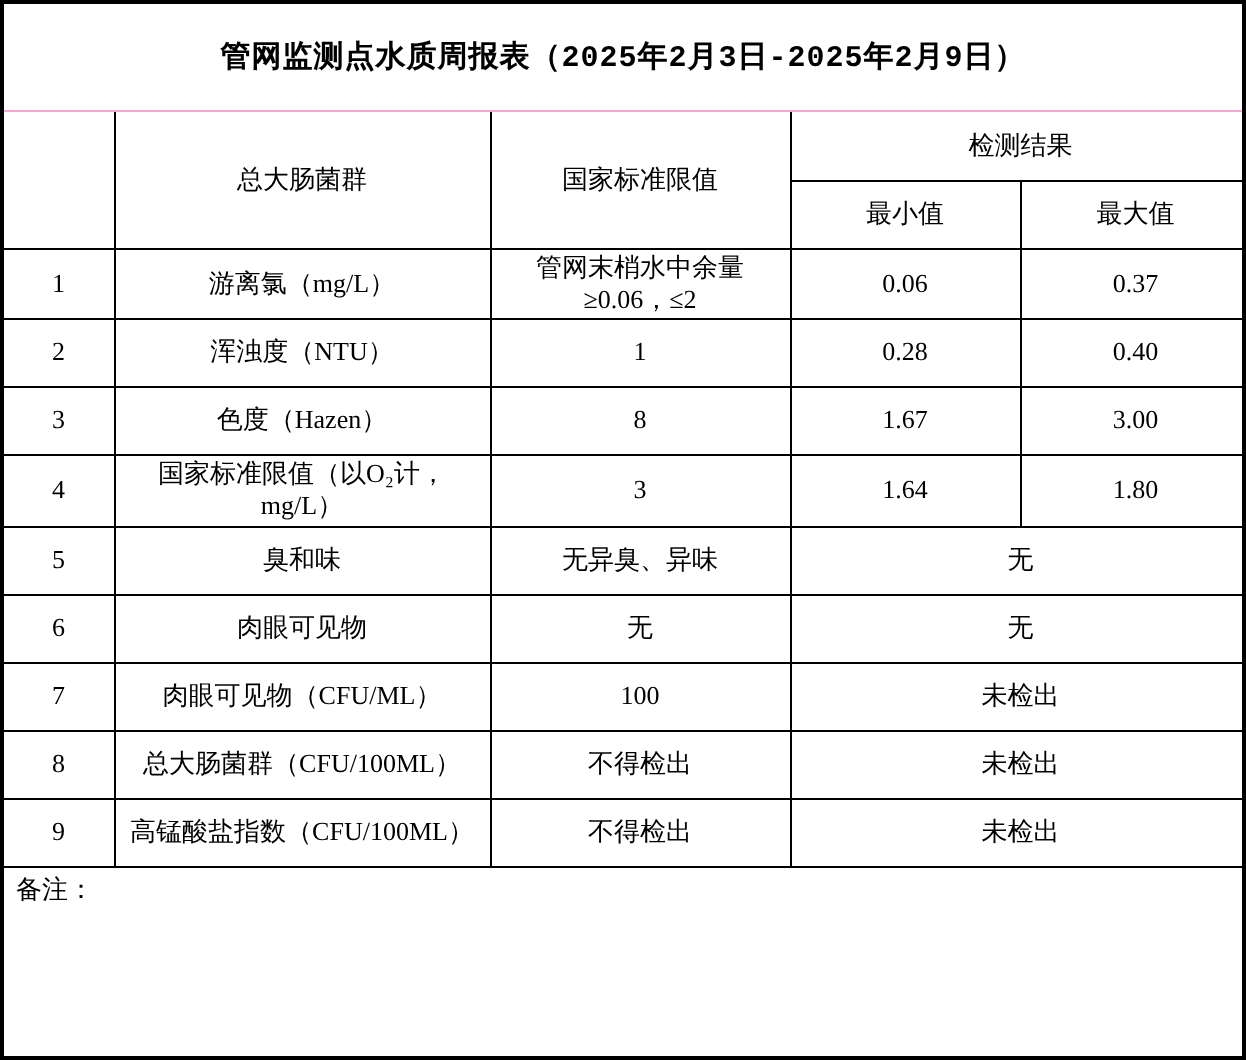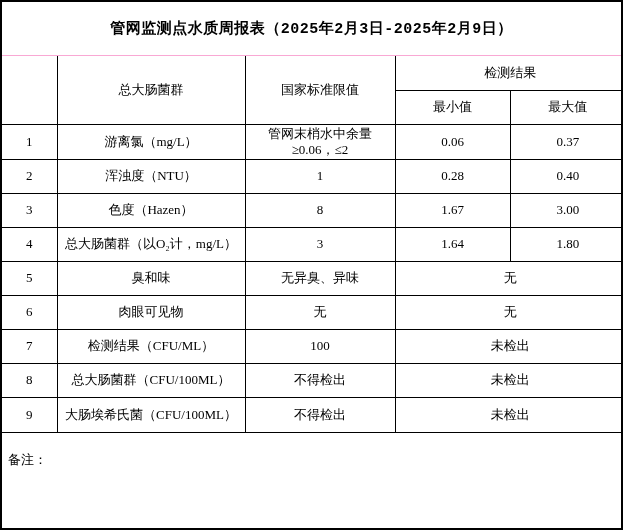--- a/index.html
+++ b/index.html
@@ -43,21 +43,21 @@
     vertical-align: middle;
     padding: 1px 2px;
     line-height: 1.25;
     overflow: hidden;
   }
   tr.hdr-row  { height: 34px; }
   tr.data-row { height: 34px; }
   .notes {
     flex: 1 1 auto;
     border-top: 1px solid #000000;
-    padding: 16px 6px 0 6px;
+    padding: 0 6px 0 6px;
     font-size: 13px;
     line-height: 22px;
     text-align: left;
   }
   .notes div { white-space: normal; }
 </style>
 </head>
 <body>
 
 <div class="report">
@@ -101,52 +101,52 @@
       </tr>
       <tr class="data-row">
         <td>3</td>
         <td>色度（Hazen）</td>
         <td>8</td>
         <td>1.67</td>
         <td>3.00</td>
       </tr>
       <tr class="data-row">
         <td>4</td>
-        <td>总大肠菌群（以O₂计，mg/L）</td>
+        <td>国家标准限值（以O₂计，mg/L）</td>
         <td>3</td>
         <td>1.64</td>
         <td>1.80</td>
       </tr>
       <tr class="data-row">
         <td>5</td>
         <td>臭和味</td>
         <td>无异臭、异味</td>
         <td colspan="2">无</td>
       </tr>
       <tr class="data-row">
         <td>6</td>
         <td>肉眼可见物</td>
         <td>无</td>
         <td colspan="2">无</td>
       </tr>
       <tr class="data-row">
         <td>7</td>
-        <td>检测结果（CFU/ML）</td>
+        <td>肉眼可见物（CFU/ML）</td>
         <td>100</td>
         <td colspan="2">未检出</td>
       </tr>
       <tr class="data-row">
         <td>8</td>
         <td>总大肠菌群（CFU/100ML）</td>
         <td>不得检出</td>
         <td colspan="2">未检出</td>
       </tr>
       <tr class="data-row">
         <td>9</td>
-        <td>大肠埃希氏菌（CFU/100ML）</td>
+        <td>高锰酸盐指数（CFU/100ML）</td>
         <td>不得检出</td>
         <td colspan="2">未检出</td>
       </tr>
     </tbody>
   </table>
 
   <div class="notes">
     <div>备注：</div>
   </div>
 

